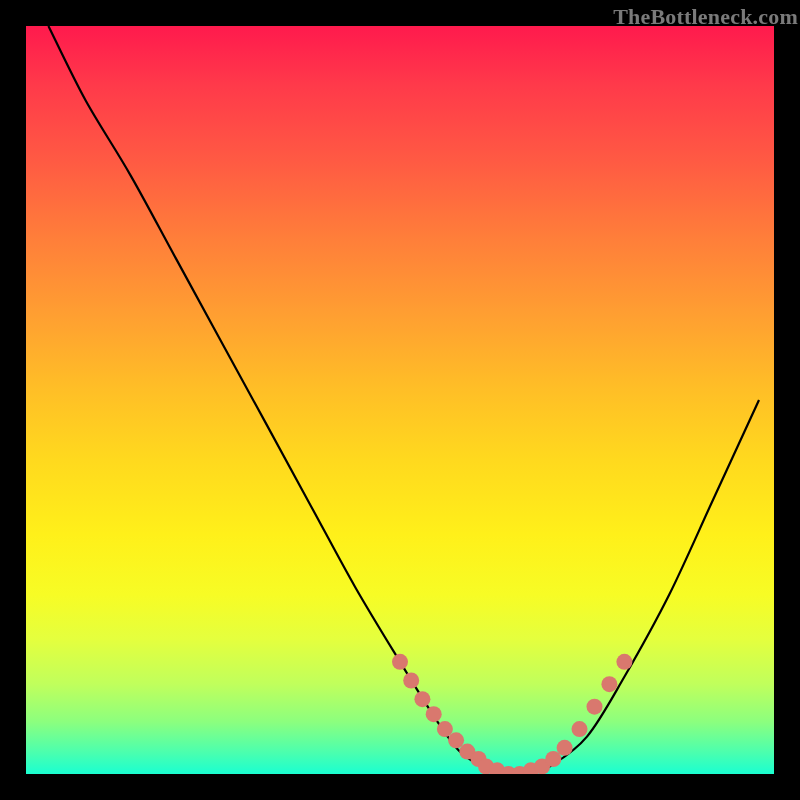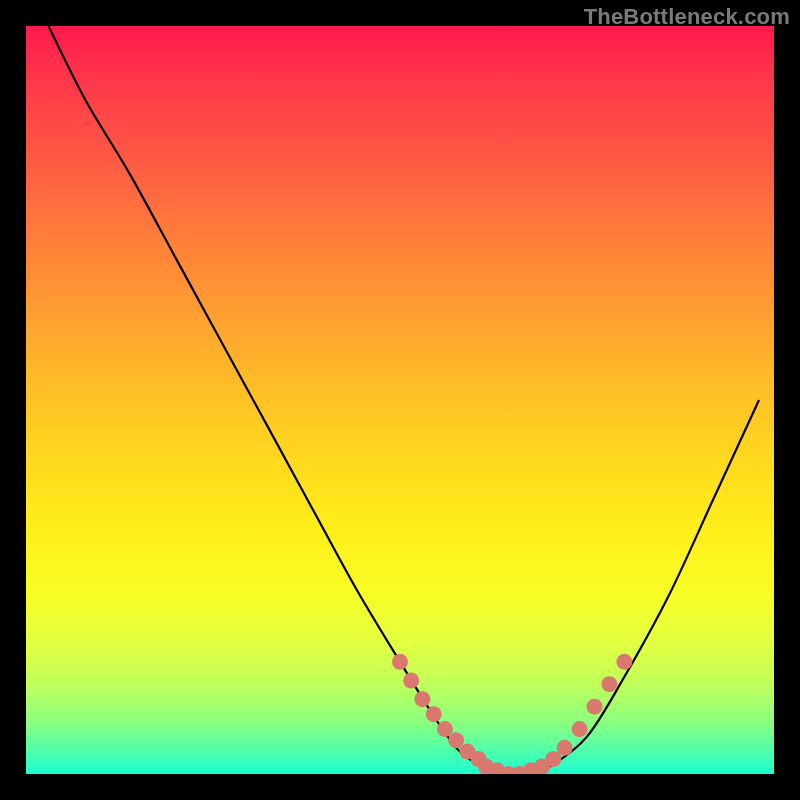--- a/index.html
+++ b/index.html
@@ -27,22 +27,22 @@
       #e4ff3e 82%,
       #c0ff5c 88%,
       #8cff7e 93%,
       #4dffad 97%,
       #1affd1 100%
     );
   }
   .watermark {
     position: absolute;
     top: 4px;
-    right: 10px;
-    font-family: Liberation Sans, sans-serif;
+    right: 2px;
+    font-family: Liberation Serif, serif;
     font-size: 22px;
     font-weight: 600;
     color: #7a7a7a;
     letter-spacing: 0.2px;
     user-select: none;
   }
   svg.curve {
     position: absolute;
     left: 0; top: 0;
     width: 748px; height: 748px;

